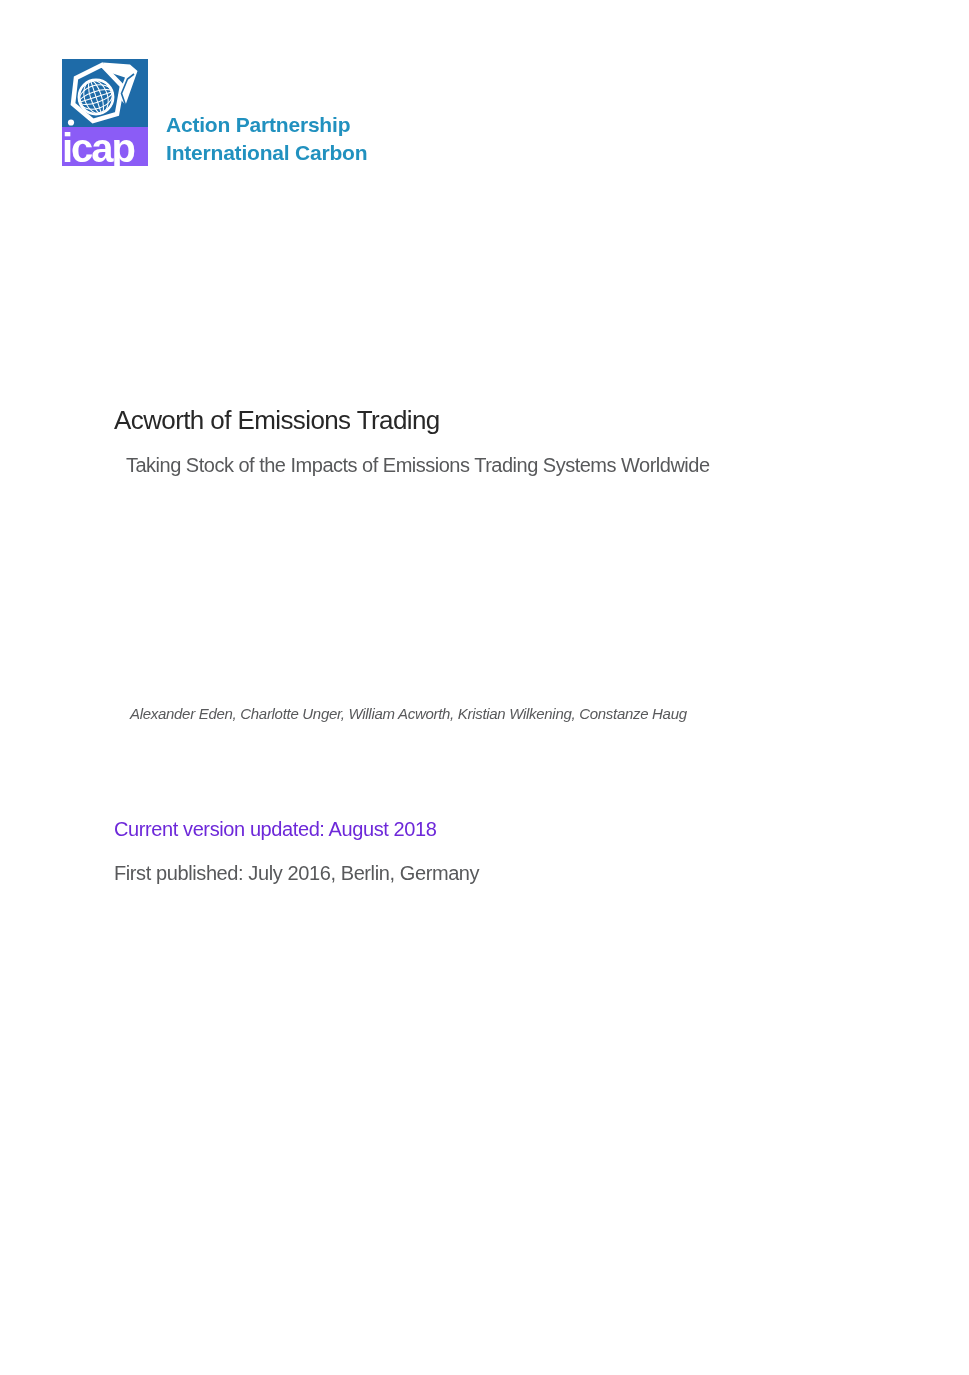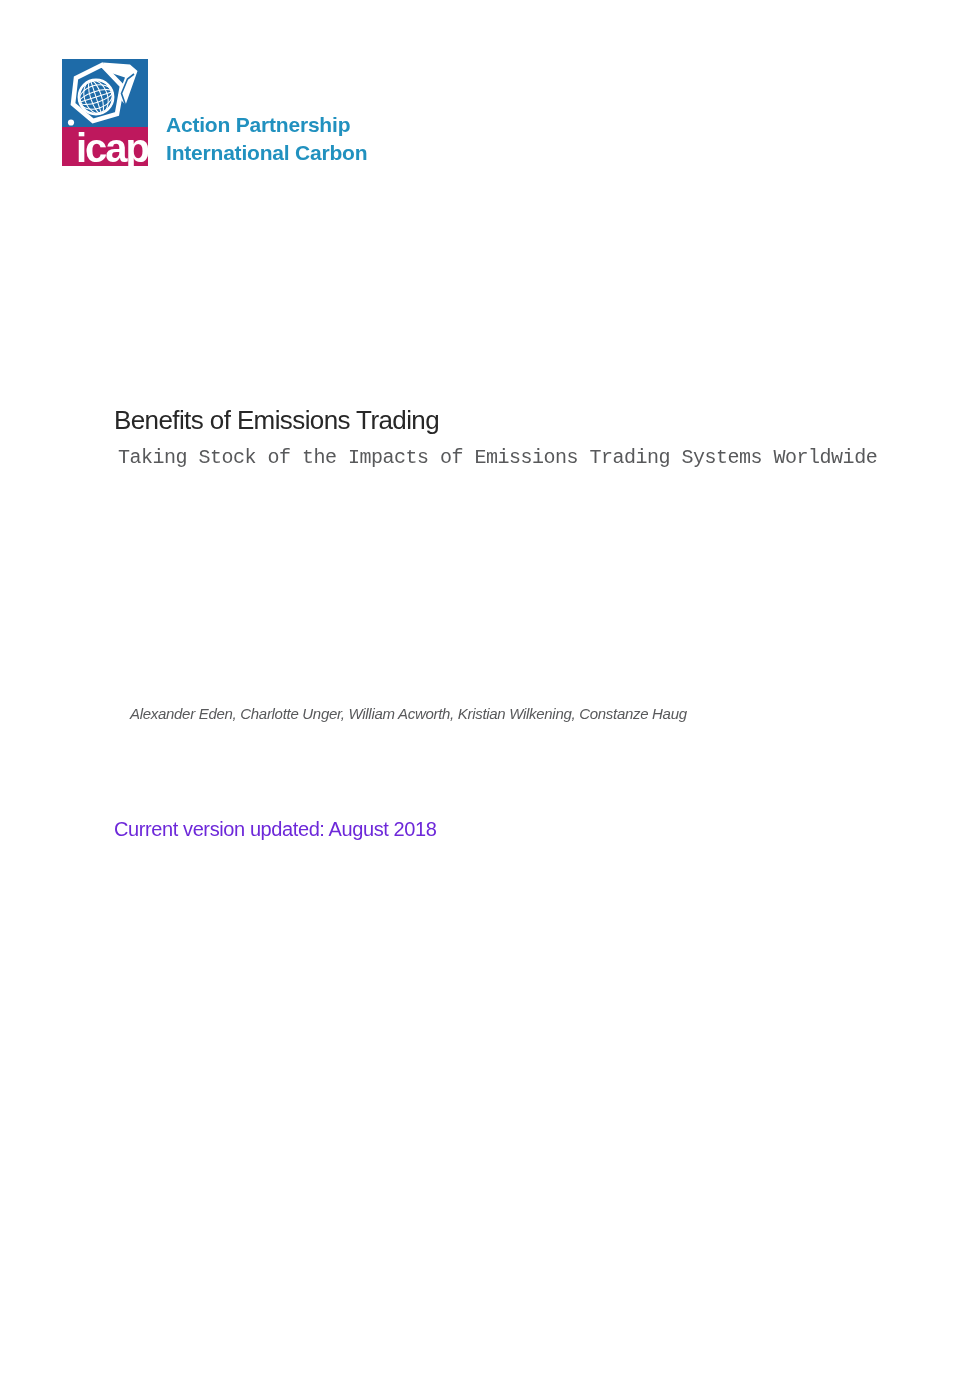--- a/index.html
+++ b/index.html
@@ -33,25 +33,25 @@
   }
   .logo-emblem {
     display: block;
     width: 86px;
     height: 68px;
   }
   .logo-band {
     position: relative;
     width: 86px;
     height: 39px;
-    background: #be185d;
+    background: #8b5cf6;
     overflow: hidden;
     display: flex;
     align-items: center;
-    justify-content: flex-end;
+    justify-content: flex-start;
   }
   .logo-band .wordmark {
     color: #ffffff;
     font-weight: 700;
     font-size: 40px;
     letter-spacing: -2px;
     line-height: 1;
     transform: translateY(1px);
   }
   .brand-name {
@@ -75,27 +75,26 @@
     font-size: 26px;
     font-weight: 400;
     letter-spacing: -0.6px;
     color: #272727;
     white-space: nowrap;
   }
   .doc-subtitle {
     position: absolute;
     left: 114px;
     top: 442px;
-    margin: 4px;
+    margin: 12px;
     font-size: 20px;
     font-weight: 400;
     letter-spacing: -0.5px;
     color: #58595b;
     white-space: nowrap;
-    font-family: Liberation Mono, monospace;
   }
   .doc-authors {
     position: absolute;
     left: 130px;
     top: 705px;
     margin: 0;
     font-size: 15px;
     font-style: italic;
     letter-spacing: -0.3px;
     color: #58595b;
@@ -158,22 +157,23 @@
       </div>
     </div>
 
     <div class="brand-name">
       <div>Action Partnership</div>
       <div>International Carbon</div>
     </div>
 
   </div>
 
-  <h1 class="doc-title">Benefits of Emissions Trading</h1>
+  <h1 class="doc-title">Acworth of Emissions Trading</h1>
 
   <p class="doc-subtitle">Taking Stock of the Impacts of Emissions Trading Systems Worldwide</p>
 
   <p class="doc-authors">Alexander Eden, Charlotte Unger, William Acworth, Kristian Wilkening, Constanze Haug</p>
 
   <p class="doc-version">Current version updated: August 2018</p>
 
+  <p class="doc-published">First published: July 2016, Berlin, Germany</p>
 
 </div>
 
 </body></html>

